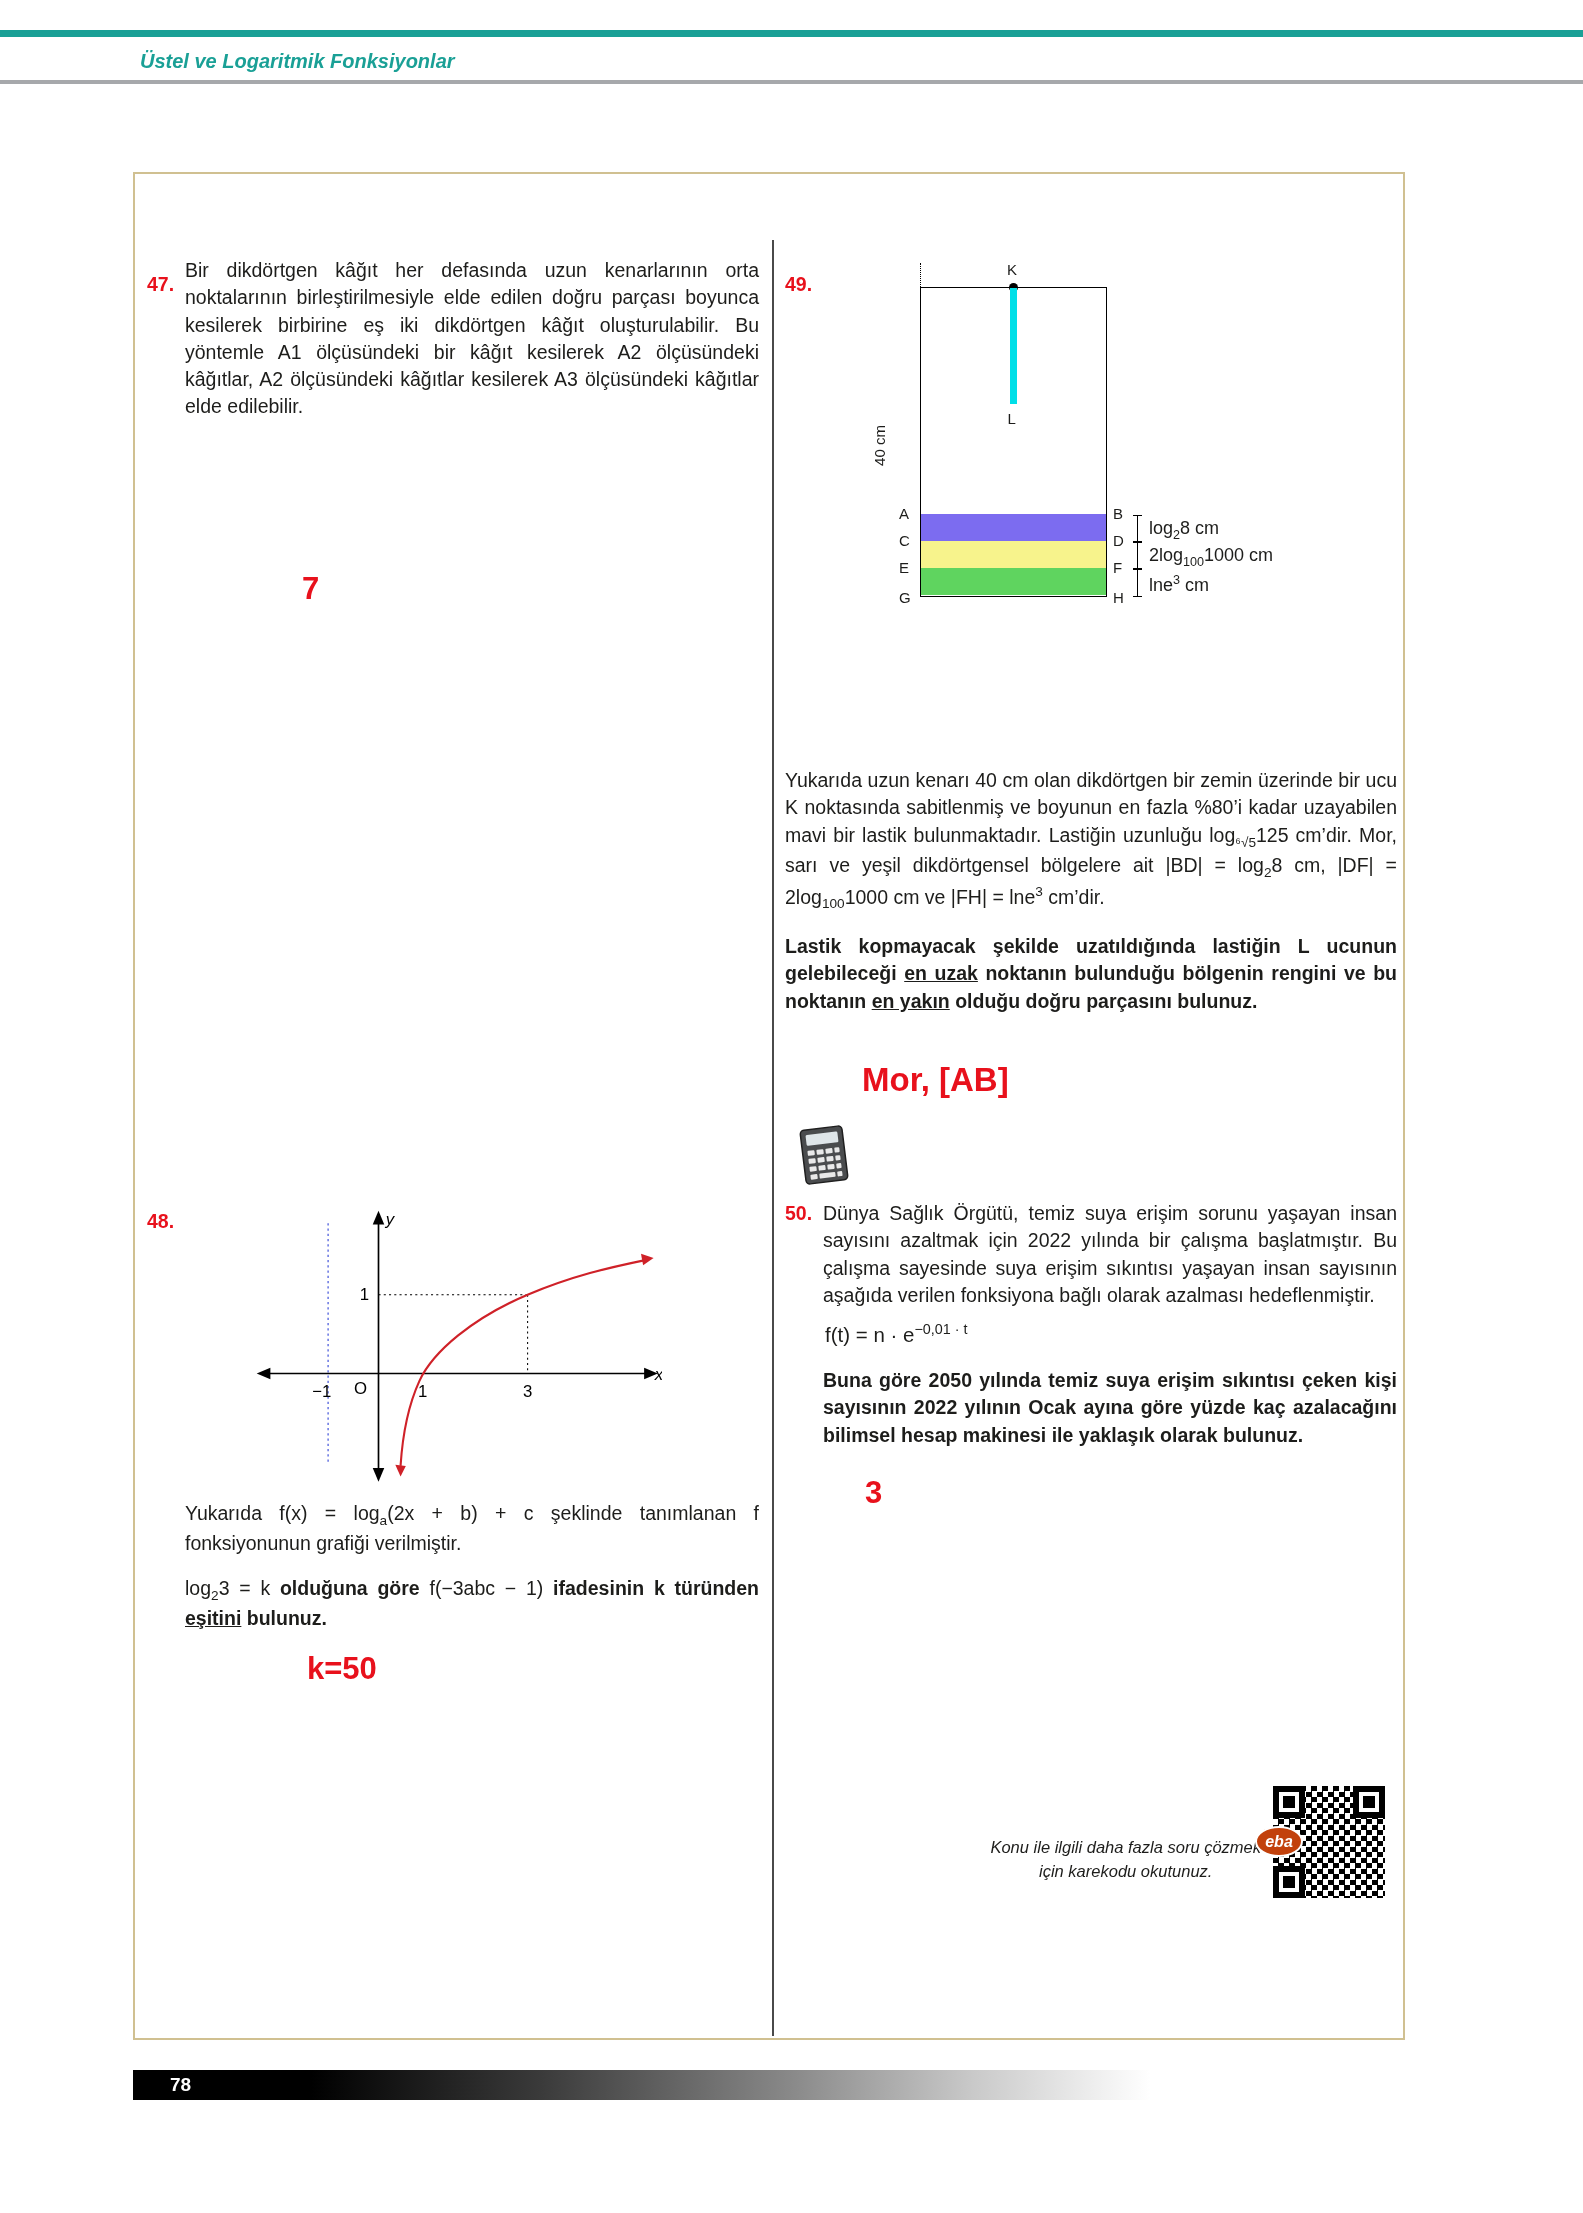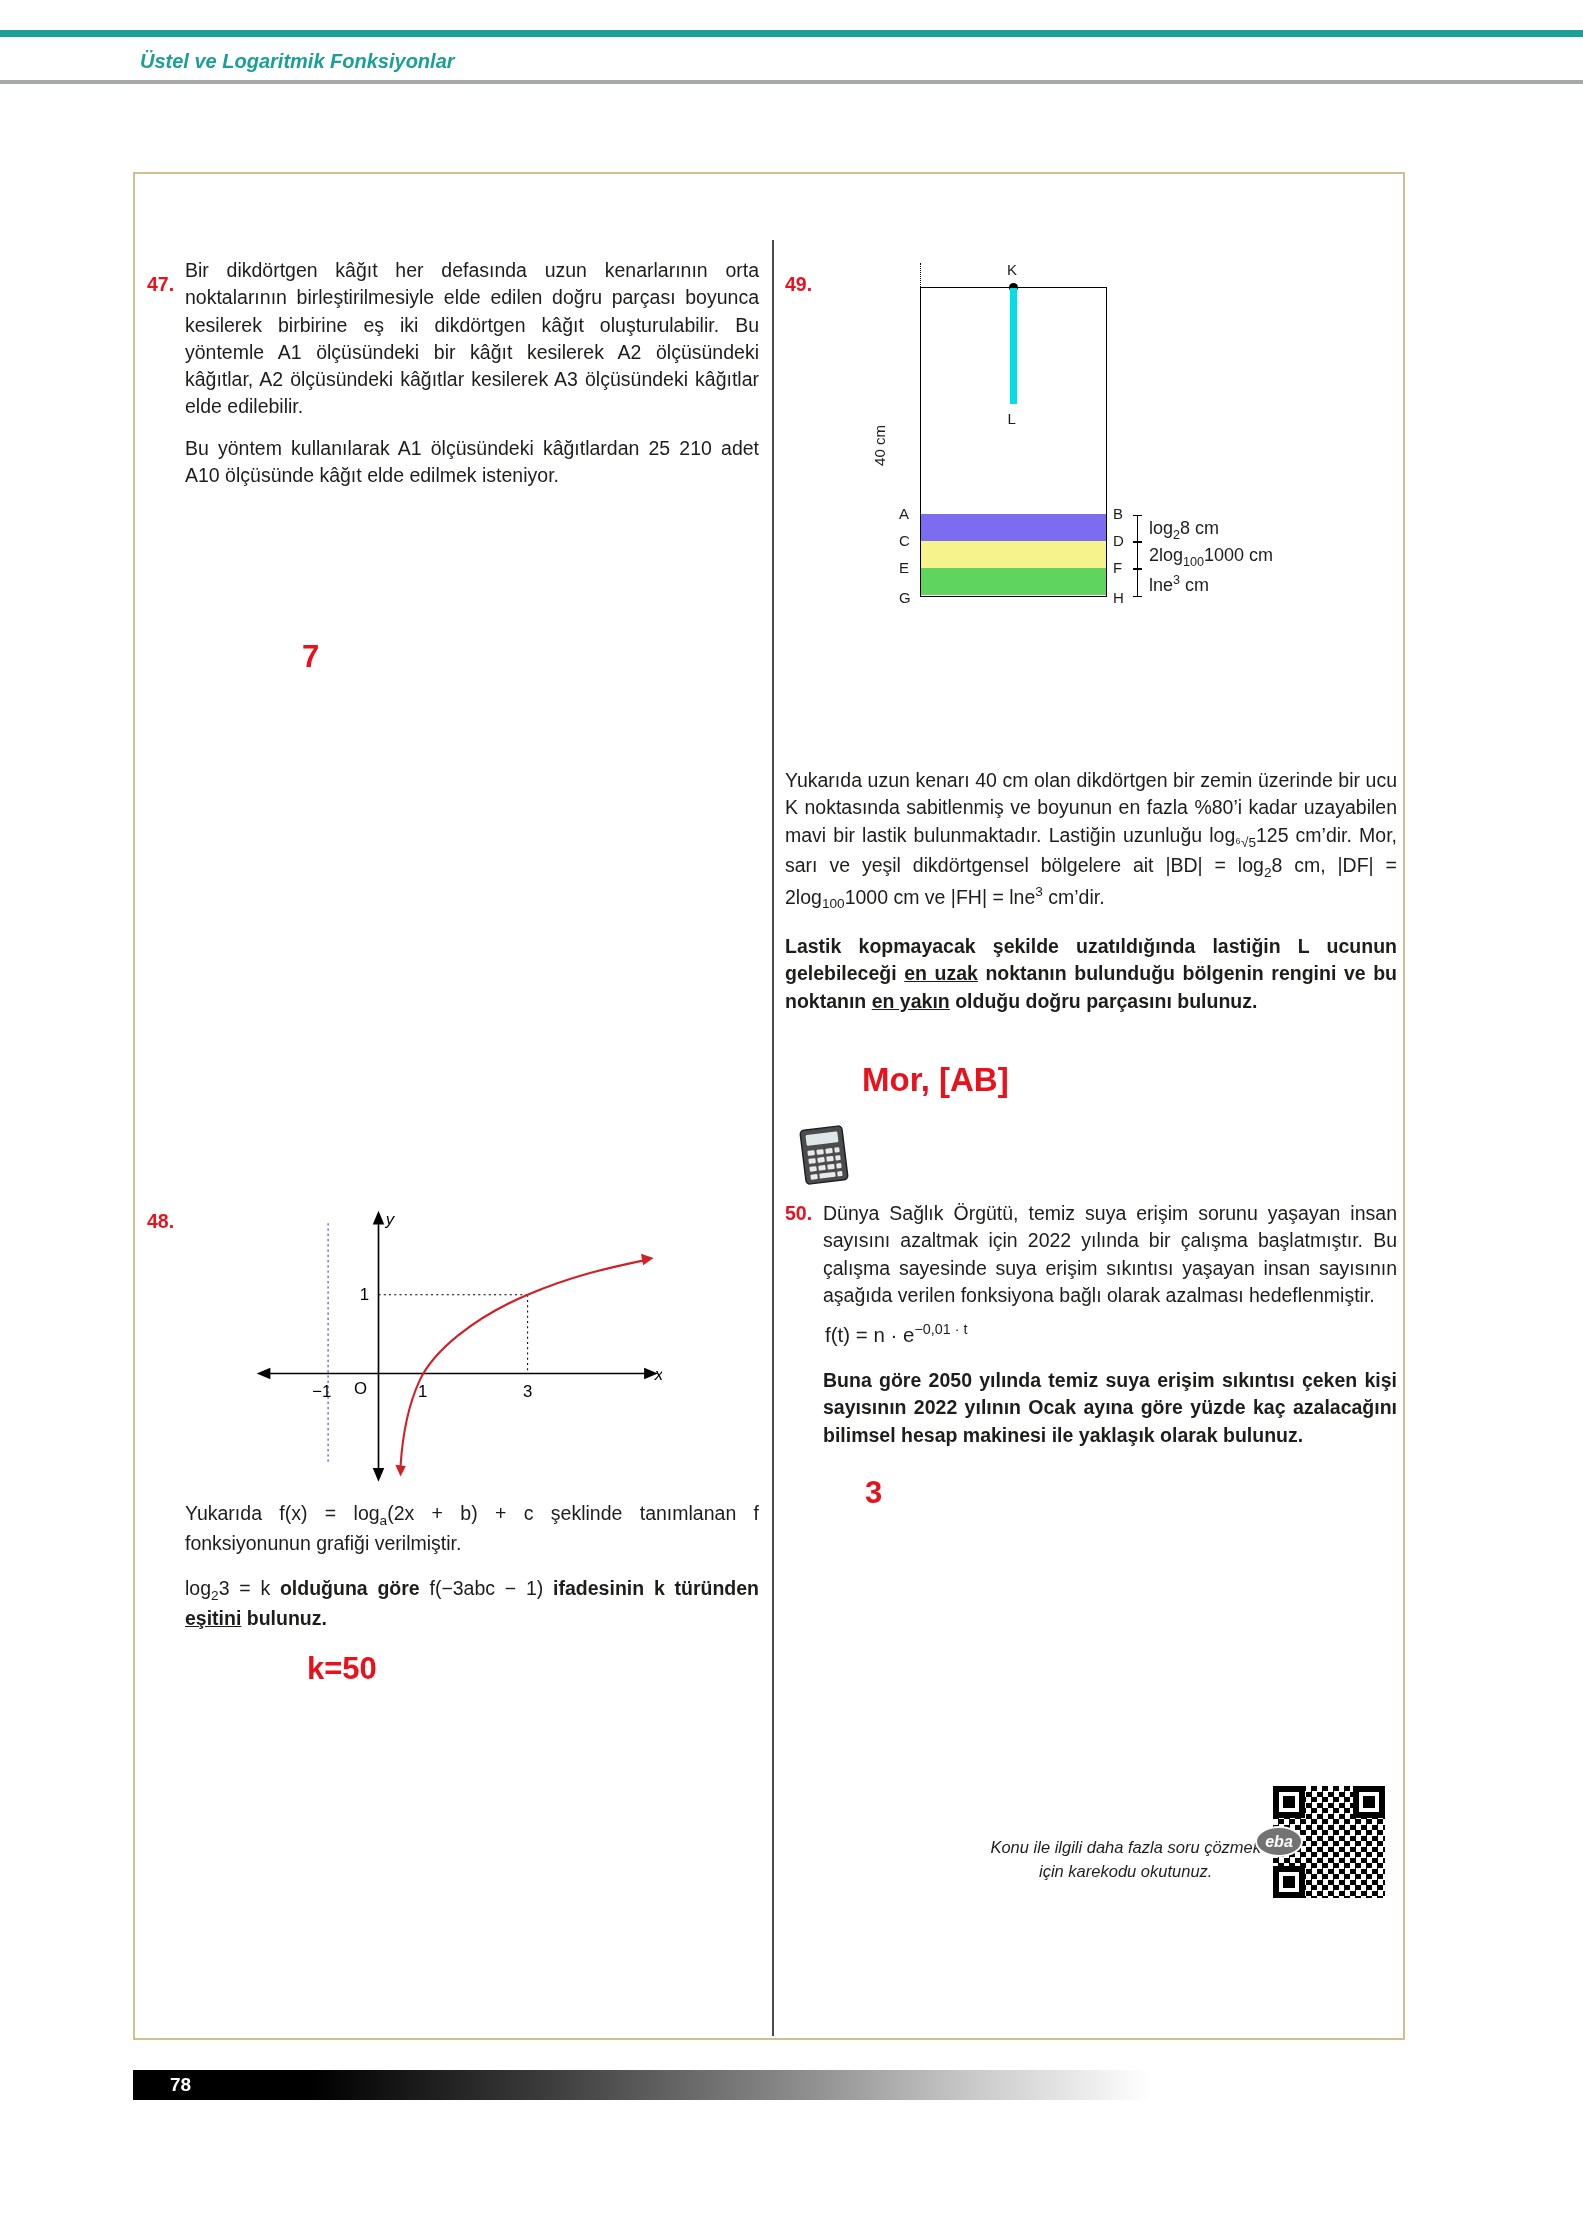--- a/index.html
+++ b/index.html
@@ -91,21 +91,21 @@
   #q50 .answer { margin:26px 0 0 80px; font-size:31px; }
 
   
   .qr-row { position:absolute; left:650px; top:1612px; width:612px; display:flex; justify-content:flex-end; align-items:flex-end; }
   .qr-caption { font-size:16.5px; font-style:italic; text-align:center; margin:0 12px 14px 0; line-height:1.45; }
   .qr-wrap { position:relative; width:112px; height:112px; margin-right:12px; }
   .qr-board { position:absolute; inset:0; background:conic-gradient(#000 25%, #fff 0 50%, #000 0 75%, #fff 0); background-size:11px 11px; }
   .finder { position:absolute; width:32px; height:32px; background:#fff; border:6px solid #000; }
   .finder::after { content:""; position:absolute; left:4px; top:4px; width:12px; height:12px; background:#000; }
   .finder.tl { left:0; top:0; } .finder.tr { right:0; top:0; } .finder.bl { left:0; bottom:0; }
-  .eba { position:absolute; left:-18px; top:40px; width:48px; height:31px; background:#737373; border:2px solid #fff; border-radius:50%;
+  .eba { position:absolute; left:-18px; top:40px; width:48px; height:31px; background:#c2410c; border:2px solid #fff; border-radius:50%;
          display:flex; align-items:center; justify-content:center; }
   .eba span { color:#fff; font-style:italic; font-weight:700; font-size:16px; }
 
   
   .page-bar { position:absolute; left:133px; top:2070px; width:1272px; height:30px;
               background:linear-gradient(90deg,#000 0%,#000 14%,#3a3a3a 32%,#8a8a8a 52%,#c9c9c9 66%,#fff 80%,#fff 100%);
               display:flex; align-items:center;padding-left:23px; }
   .page-num { color:#fff; font-weight:700; font-size:19px; padding-left:14px; }
 
   sub { font-size:0.7em; }
@@ -119,21 +119,20 @@
   <div class="top-teal-bar"></div>
   <div class="chapter-title">Üstel ve Logaritmik  Fonksiyonlar</div>
   <div class="top-gray-bar"></div>
 
   <div class="main-box">
     <div class="col-divider"></div>
 
     <div class="question" id="q47">
       <span class="q-num">47.</span>
       <p class="q-text p1">Bir dikdörtgen kâğıt her defasında uzun kenarlarının orta noktalarının birleştirilmesiyle elde edilen doğru parçası boyunca kesilerek birbirine eş iki dikdörtgen kâğıt oluşturulabilir. Bu yöntemle A1 ölçüsündeki bir kâğıt kesilerek A2 ölçüsündeki kâğıtlar, A2 ölçüsündeki kâğıtlar kesilerek  A3 ölçüsündeki kâğıtlar elde edilebilir.</p>
-      <p class="q-text p2">Bu yöntem kullanılarak  A1 ölçüsündeki kâğıtlardan 25 210 adet A10 ölçüsünde kâğıt elde edilmek isteniyor.</p>
       <div class="answer">7</div>
     </div>
 
     <div class="question" id="q48">
       <span class="q-num">48.</span>
       <svg class="graph" viewBox="0 0 400 270">
         <line class="asym" x1="82" y1="22" x2="82" y2="252"></line>
         <line class="ax" x1="22" y1="165" x2="388" y2="165"></line>
         <line class="ax" x1="130" y1="18" x2="130" y2="260"></line>
         <polygon class="ah" points="396,165 383,159.5 383,170.5"></polygon>

